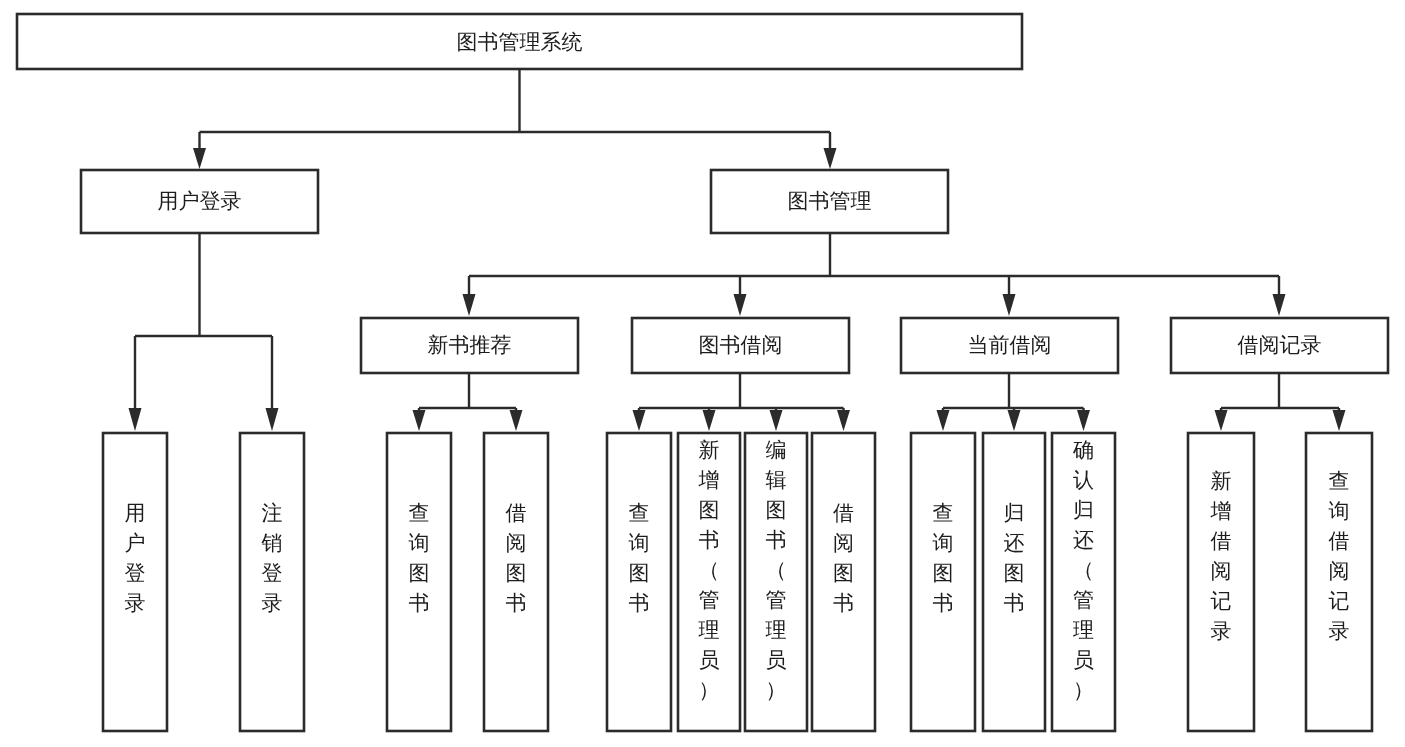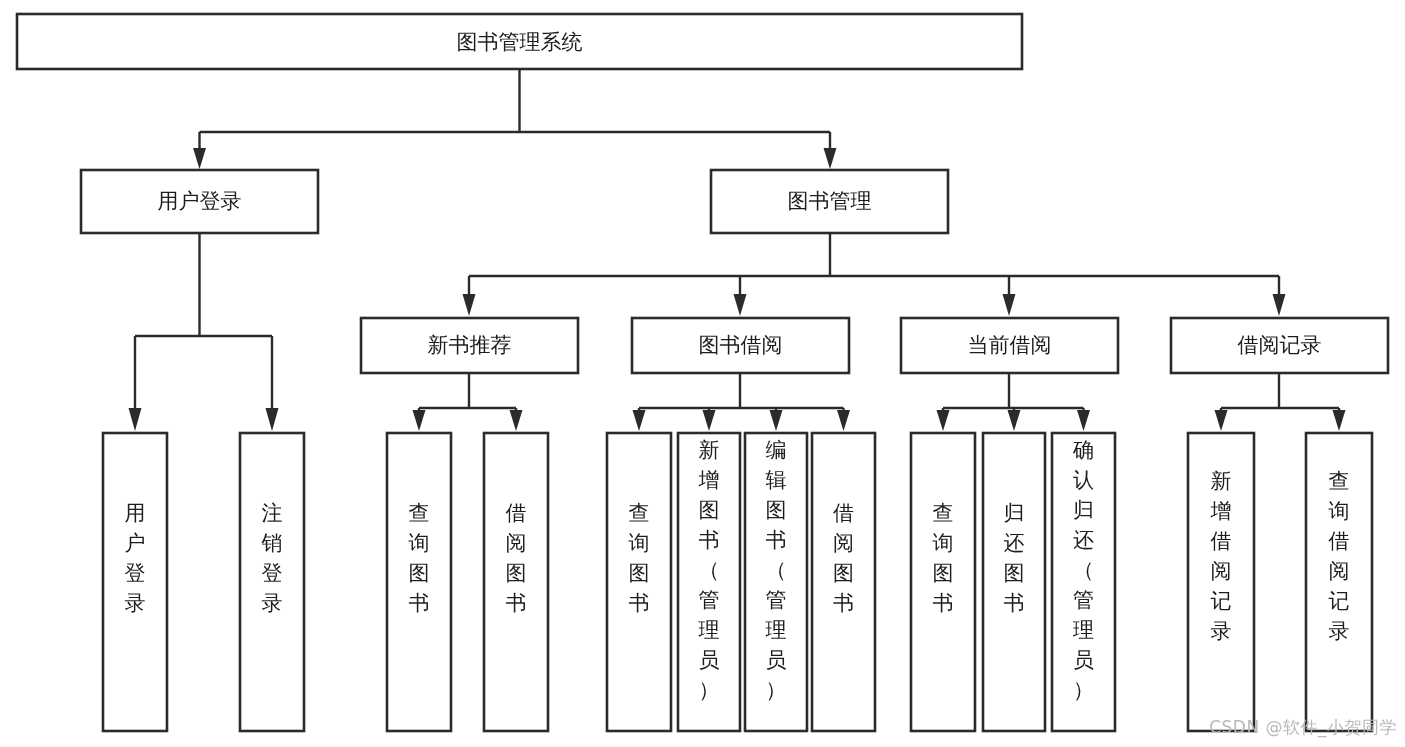--- a/index.html
+++ b/index.html
@@ -250,15 +250,14 @@
       <text class="leaf-label-v" x="1221" y="488"><tspan x="1221" y="488">新</tspan><tspan x="1221" y="518">增</tspan><tspan x="1221" y="548">借</tspan><tspan x="1221" y="578">阅</tspan><tspan x="1221" y="608">记</tspan><tspan x="1221" y="638">录</tspan></text>
     </g>
 
     <g>
       <rect class="node-box" x="1306" y="433" width="66" height="298"></rect>
       <text class="leaf-label-v" x="1339" y="488"><tspan x="1339" y="488">查</tspan><tspan x="1339" y="518">询</tspan><tspan x="1339" y="548">借</tspan><tspan x="1339" y="578">阅</tspan><tspan x="1339" y="608">记</tspan><tspan x="1339" y="638">录</tspan></text>
     </g>
 
   </svg>
 
-  <div class="watermark">CSDN @软件_小贺同学</div>
 
 </div>
 
 </body></html>

